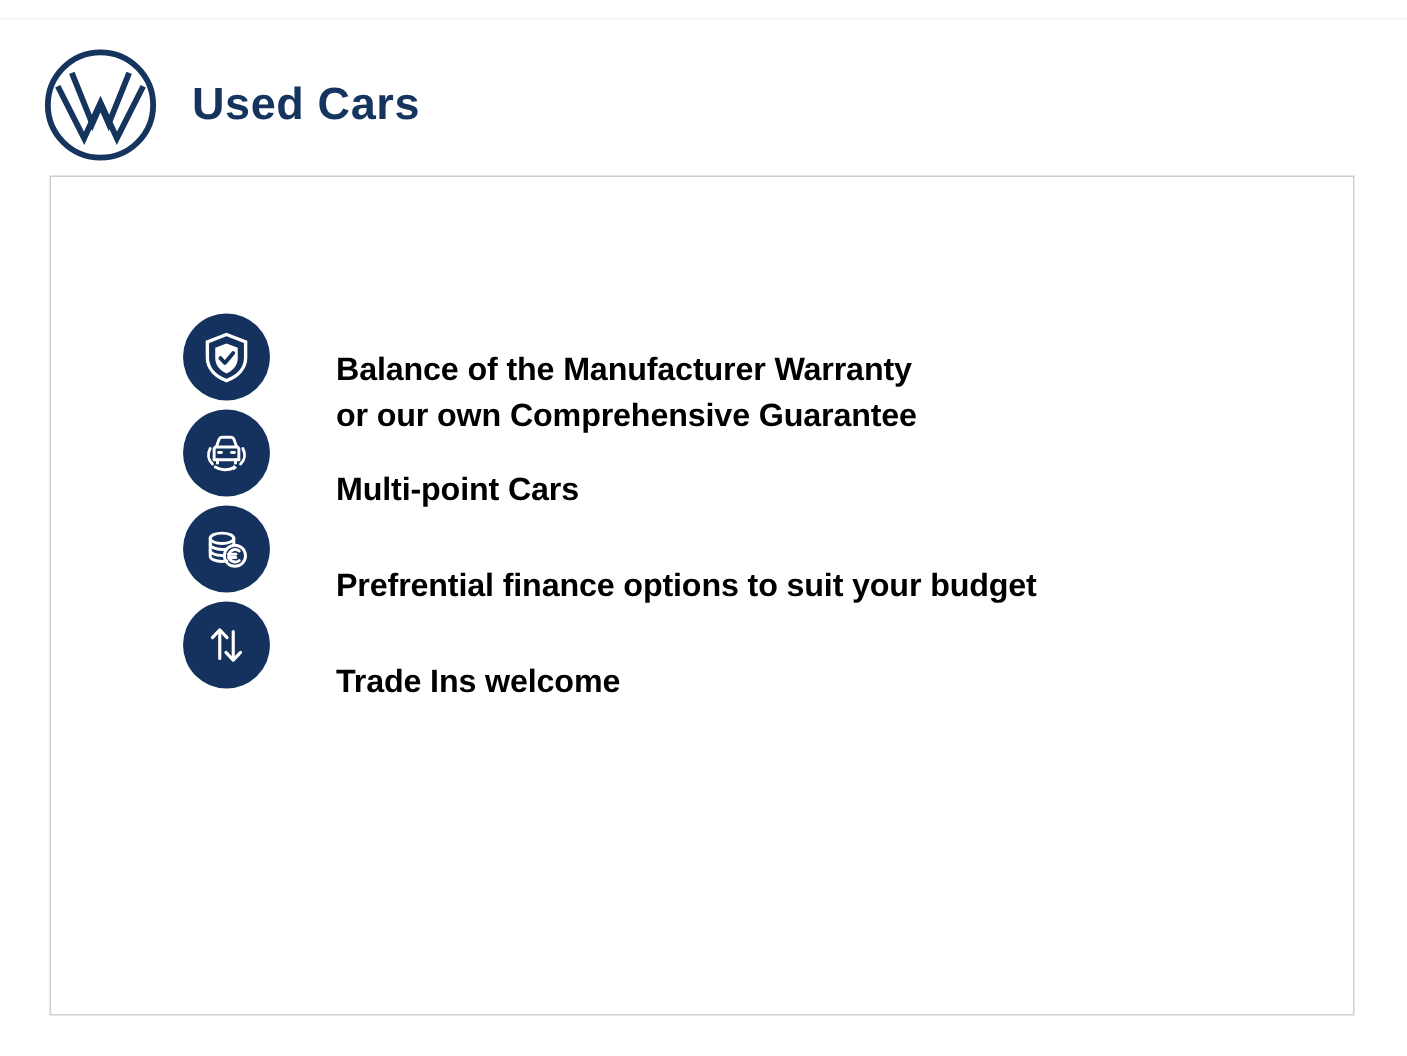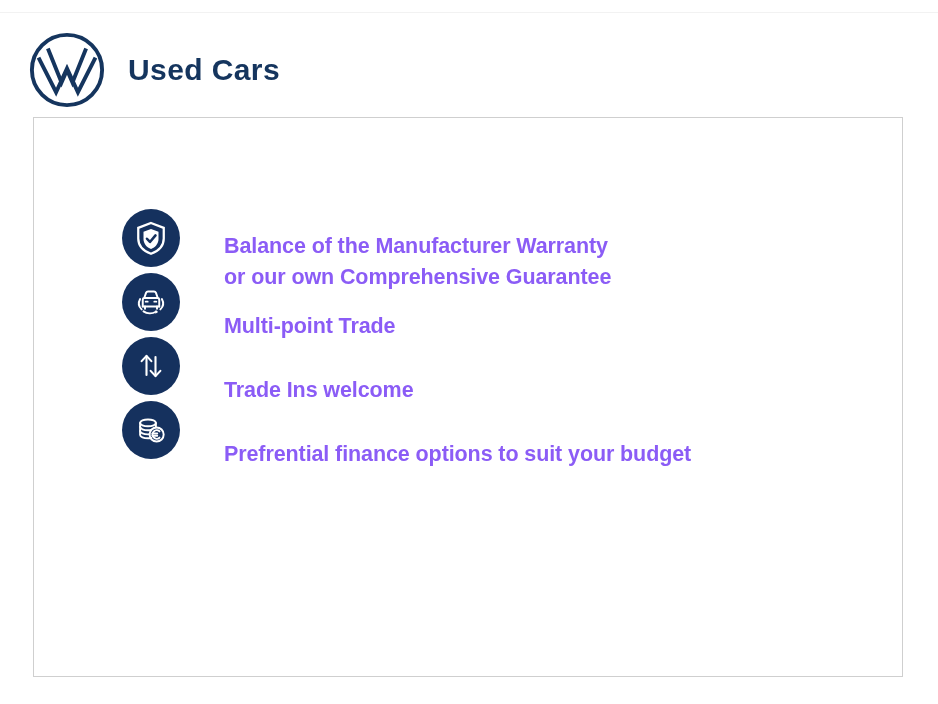--- a/index.html
+++ b/index.html
@@ -101,21 +101,21 @@
   .feature-icon svg {
     display: block;
     width: 36px;
     height: 36px;
   }
 
   .feature-text {
     margin-left: 44px;
     font-size: 21.5px;
     font-weight: bold;
-    color: #8b5cf6;
+    color: #000000;
     line-height: 1.43;
     white-space: pre-line;
     letter-spacing: -0.1px;
     margin-top: 48px;
   }
 </style>
 </head>
 <body>
 
 <div id="page">
@@ -169,55 +169,55 @@
               <path d="M16 30 V33"></path>
               <path d="M32 30 V33"></path>
 
               <path d="M9.5 20 C7 24.5 7.5 30 11.5 33.8"></path>
               <path d="M38.5 20 C41 24.5 40.5 30 36.5 33.8"></path>
               <path d="M14 36.5 C18.5 39.5 25.5 39.8 30.5 37"></path>
             </g>
             <path d="M30.2 34.3 L33.5 37.2 L29.8 39.6 Z" fill="#ffffff"></path>
           </svg>
         </span>
-        <div class="feature-text">Multi-point Trade</div>
-      </div>
-
-
+        <div class="feature-text">Multi-point Cars</div>
+      </div>
+
+
+
+      <div class="feature-row">
+        <span class="feature-icon">
+          <svg viewBox="0 0 48 48" aria-hidden="true">
+            <g fill="none" stroke="#ffffff" stroke-width="2.6" stroke-linecap="round" stroke-linejoin="round">
+
+              <ellipse cx="20" cy="14.5" rx="10.5" ry="4.6"></ellipse>
+              <path d="M9.5 14.5 V30.5 C9.5 33 14.2 35.1 20 35.1 C21.6 35.1 23.1 34.9 24.4 34.7"></path>
+              <path d="M30.5 14.5 V20.5"></path>
+              <path d="M9.5 19.8 C9.5 22.3 14.2 24.4 20 24.4 C21.3 24.4 22.6 24.3 23.7 24.1"></path>
+              <path d="M9.5 25.2 C9.5 27.7 14.2 29.8 20 29.8 C20.6 29.8 21.2 29.8 21.7 29.7"></path>
+
+              <circle cx="31.5" cy="30" r="9.4"></circle>
+              <path d="M35.3 25.8 A5.6 5.6 0 1 0 35.3 34.2"></path>
+              <path d="M25.9 28.6 H32.3"></path>
+              <path d="M25.9 31.6 H32.3"></path>
+            </g>
+          </svg>
+        </span>
+        <div class="feature-text">Prefrential finance options to suit your budget</div>
+      </div>
 
       <div class="feature-row">
         <span class="feature-icon">
           <svg viewBox="0 0 48 48" aria-hidden="true">
             <g fill="none" stroke="#ffffff" stroke-width="2.8" stroke-linecap="round" stroke-linejoin="round">
               <path d="M18 36 V11"></path>
               <path d="M11.5 17.5 L18 10.5 L24.5 17.5"></path>
               <path d="M30 12 V37"></path>
               <path d="M23.5 30.5 L30 37.5 L36.5 30.5"></path>
             </g>
           </svg>
         </span>
         <div class="feature-text">Trade Ins welcome</div>
       </div>
 
-      <div class="feature-row">
-        <span class="feature-icon">
-          <svg viewBox="0 0 48 48" aria-hidden="true">
-            <g fill="none" stroke="#ffffff" stroke-width="2.6" stroke-linecap="round" stroke-linejoin="round">
-
-              <ellipse cx="20" cy="14.5" rx="10.5" ry="4.6"></ellipse>
-              <path d="M9.5 14.5 V30.5 C9.5 33 14.2 35.1 20 35.1 C21.6 35.1 23.1 34.9 24.4 34.7"></path>
-              <path d="M30.5 14.5 V20.5"></path>
-              <path d="M9.5 19.8 C9.5 22.3 14.2 24.4 20 24.4 C21.3 24.4 22.6 24.3 23.7 24.1"></path>
-              <path d="M9.5 25.2 C9.5 27.7 14.2 29.8 20 29.8 C20.6 29.8 21.2 29.8 21.7 29.7"></path>
-
-              <circle cx="31.5" cy="30" r="9.4"></circle>
-              <path d="M35.3 25.8 A5.6 5.6 0 1 0 35.3 34.2"></path>
-              <path d="M25.9 28.6 H32.3"></path>
-              <path d="M25.9 31.6 H32.3"></path>
-            </g>
-          </svg>
-        </span>
-        <div class="feature-text">Prefrential finance options to suit your budget</div>
-      </div>
-
     </div>
   </div>
 </div>
 
 </body></html>

